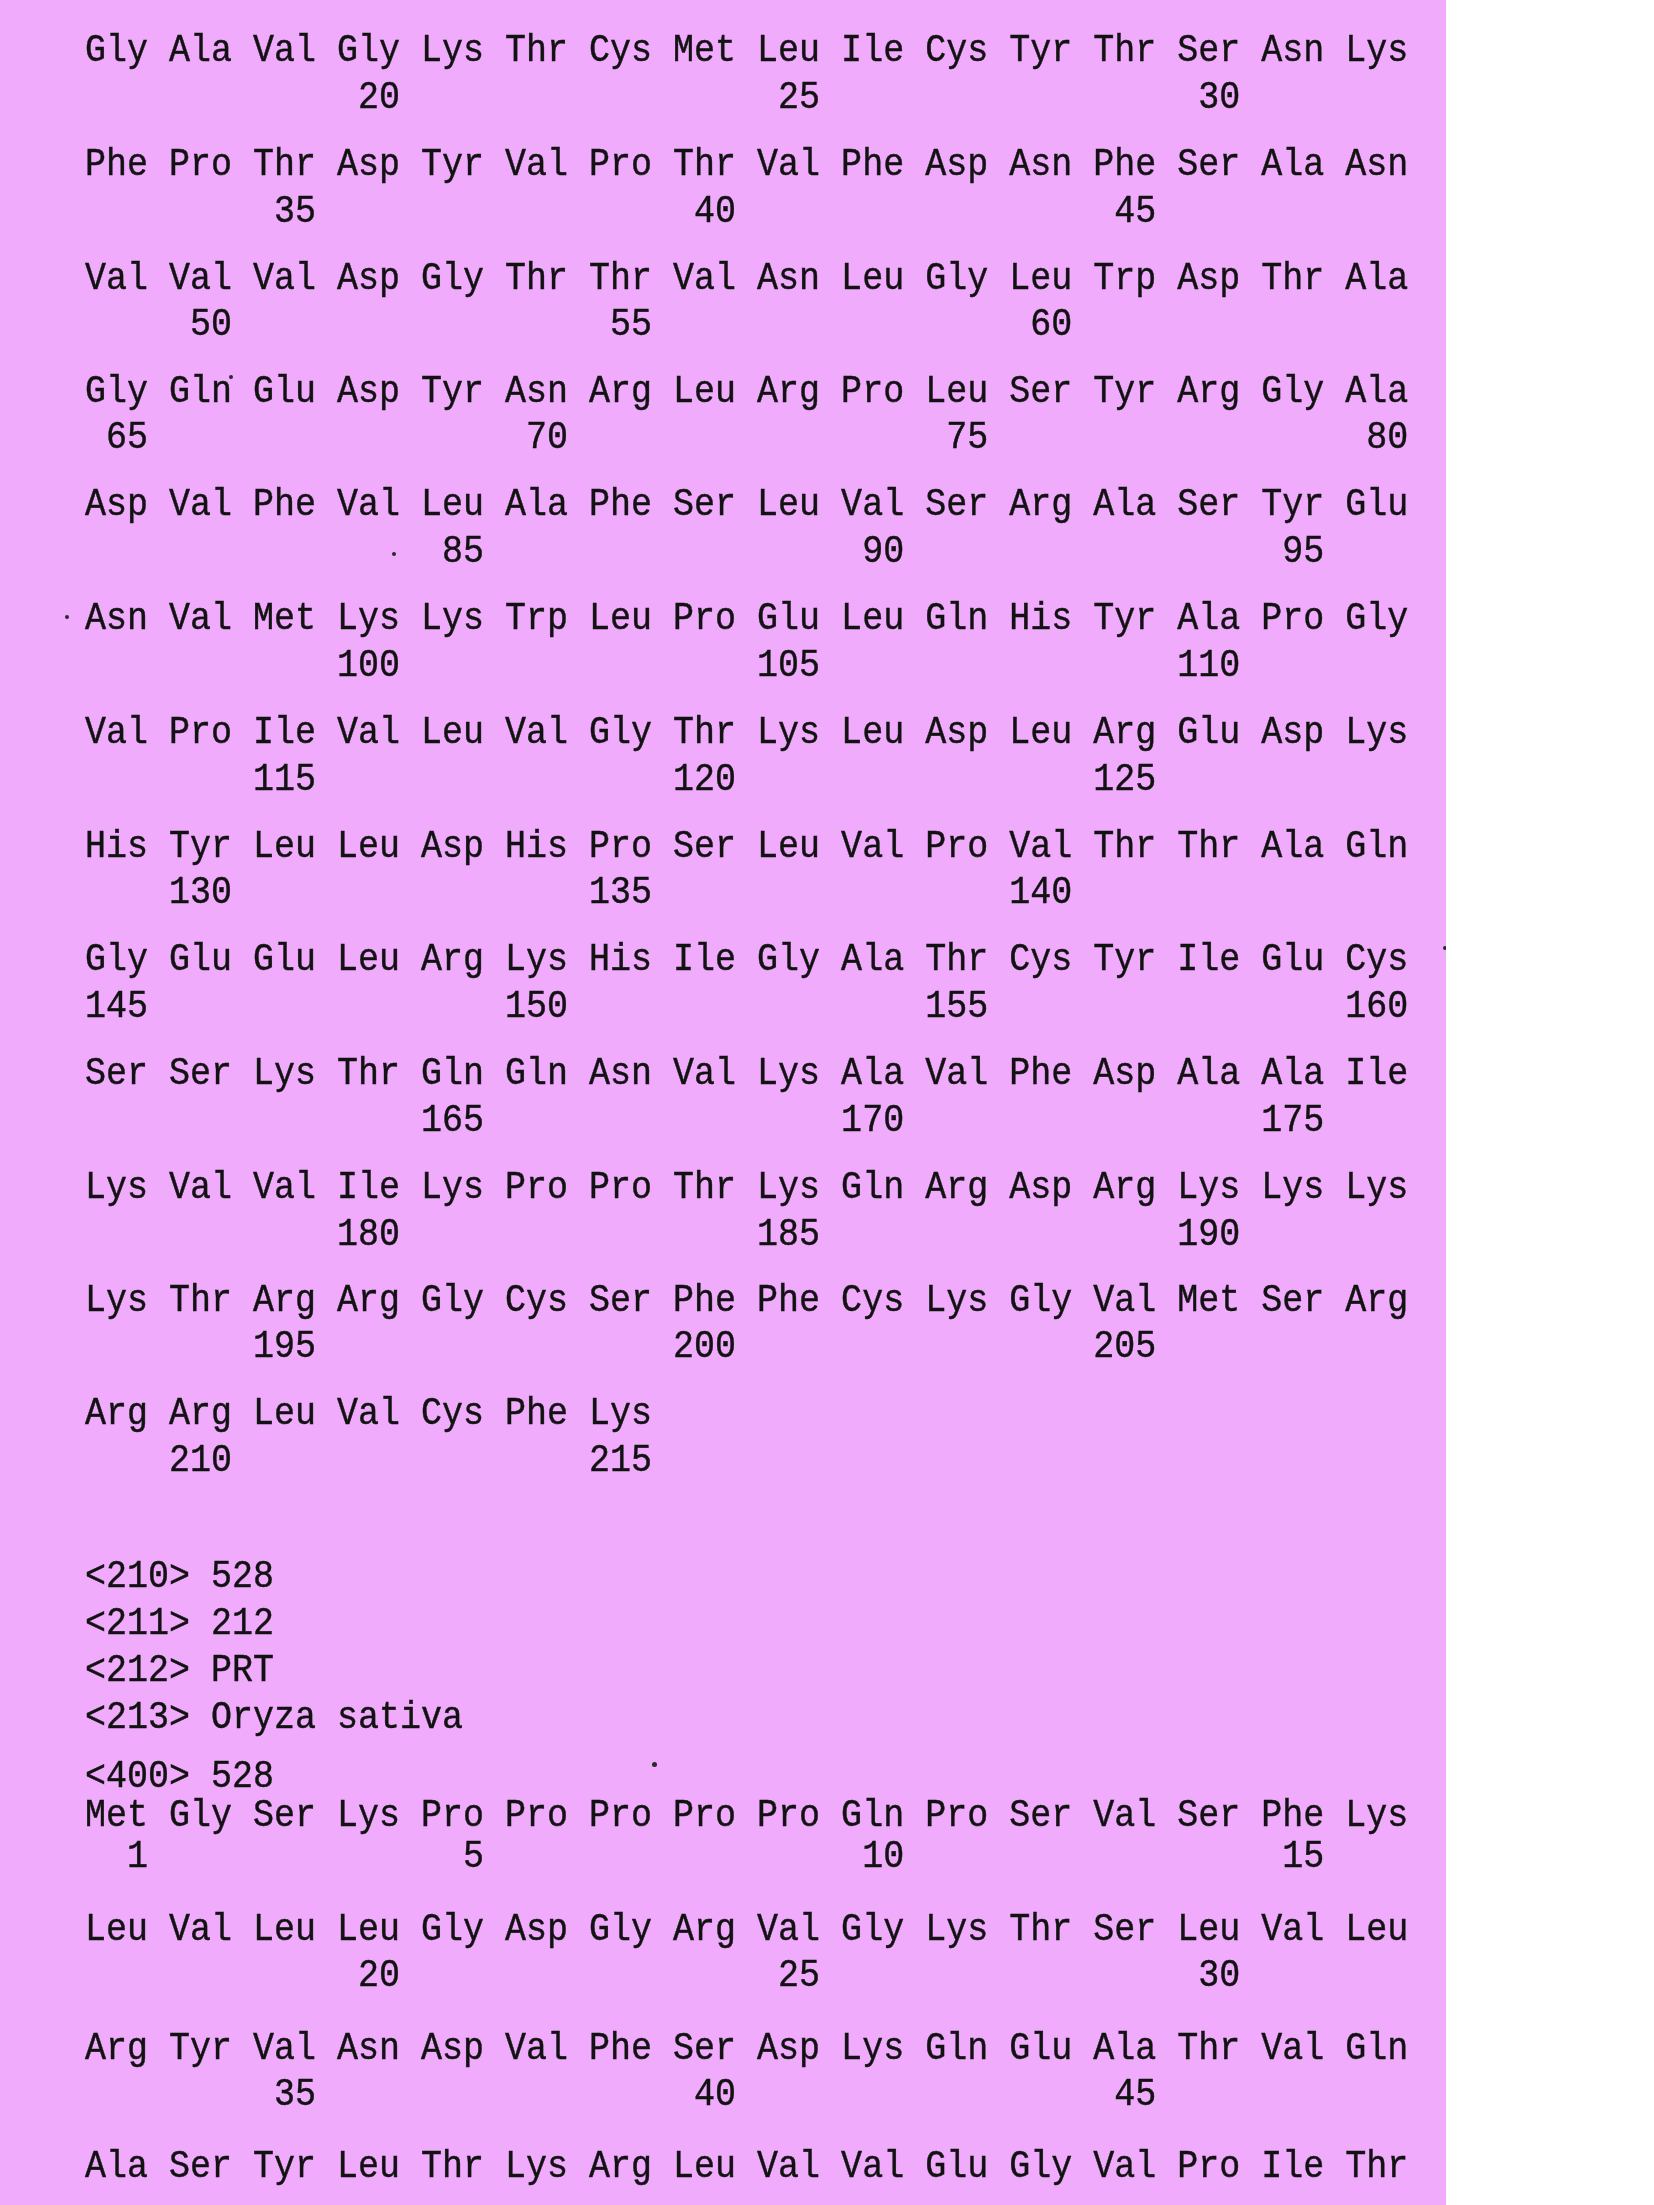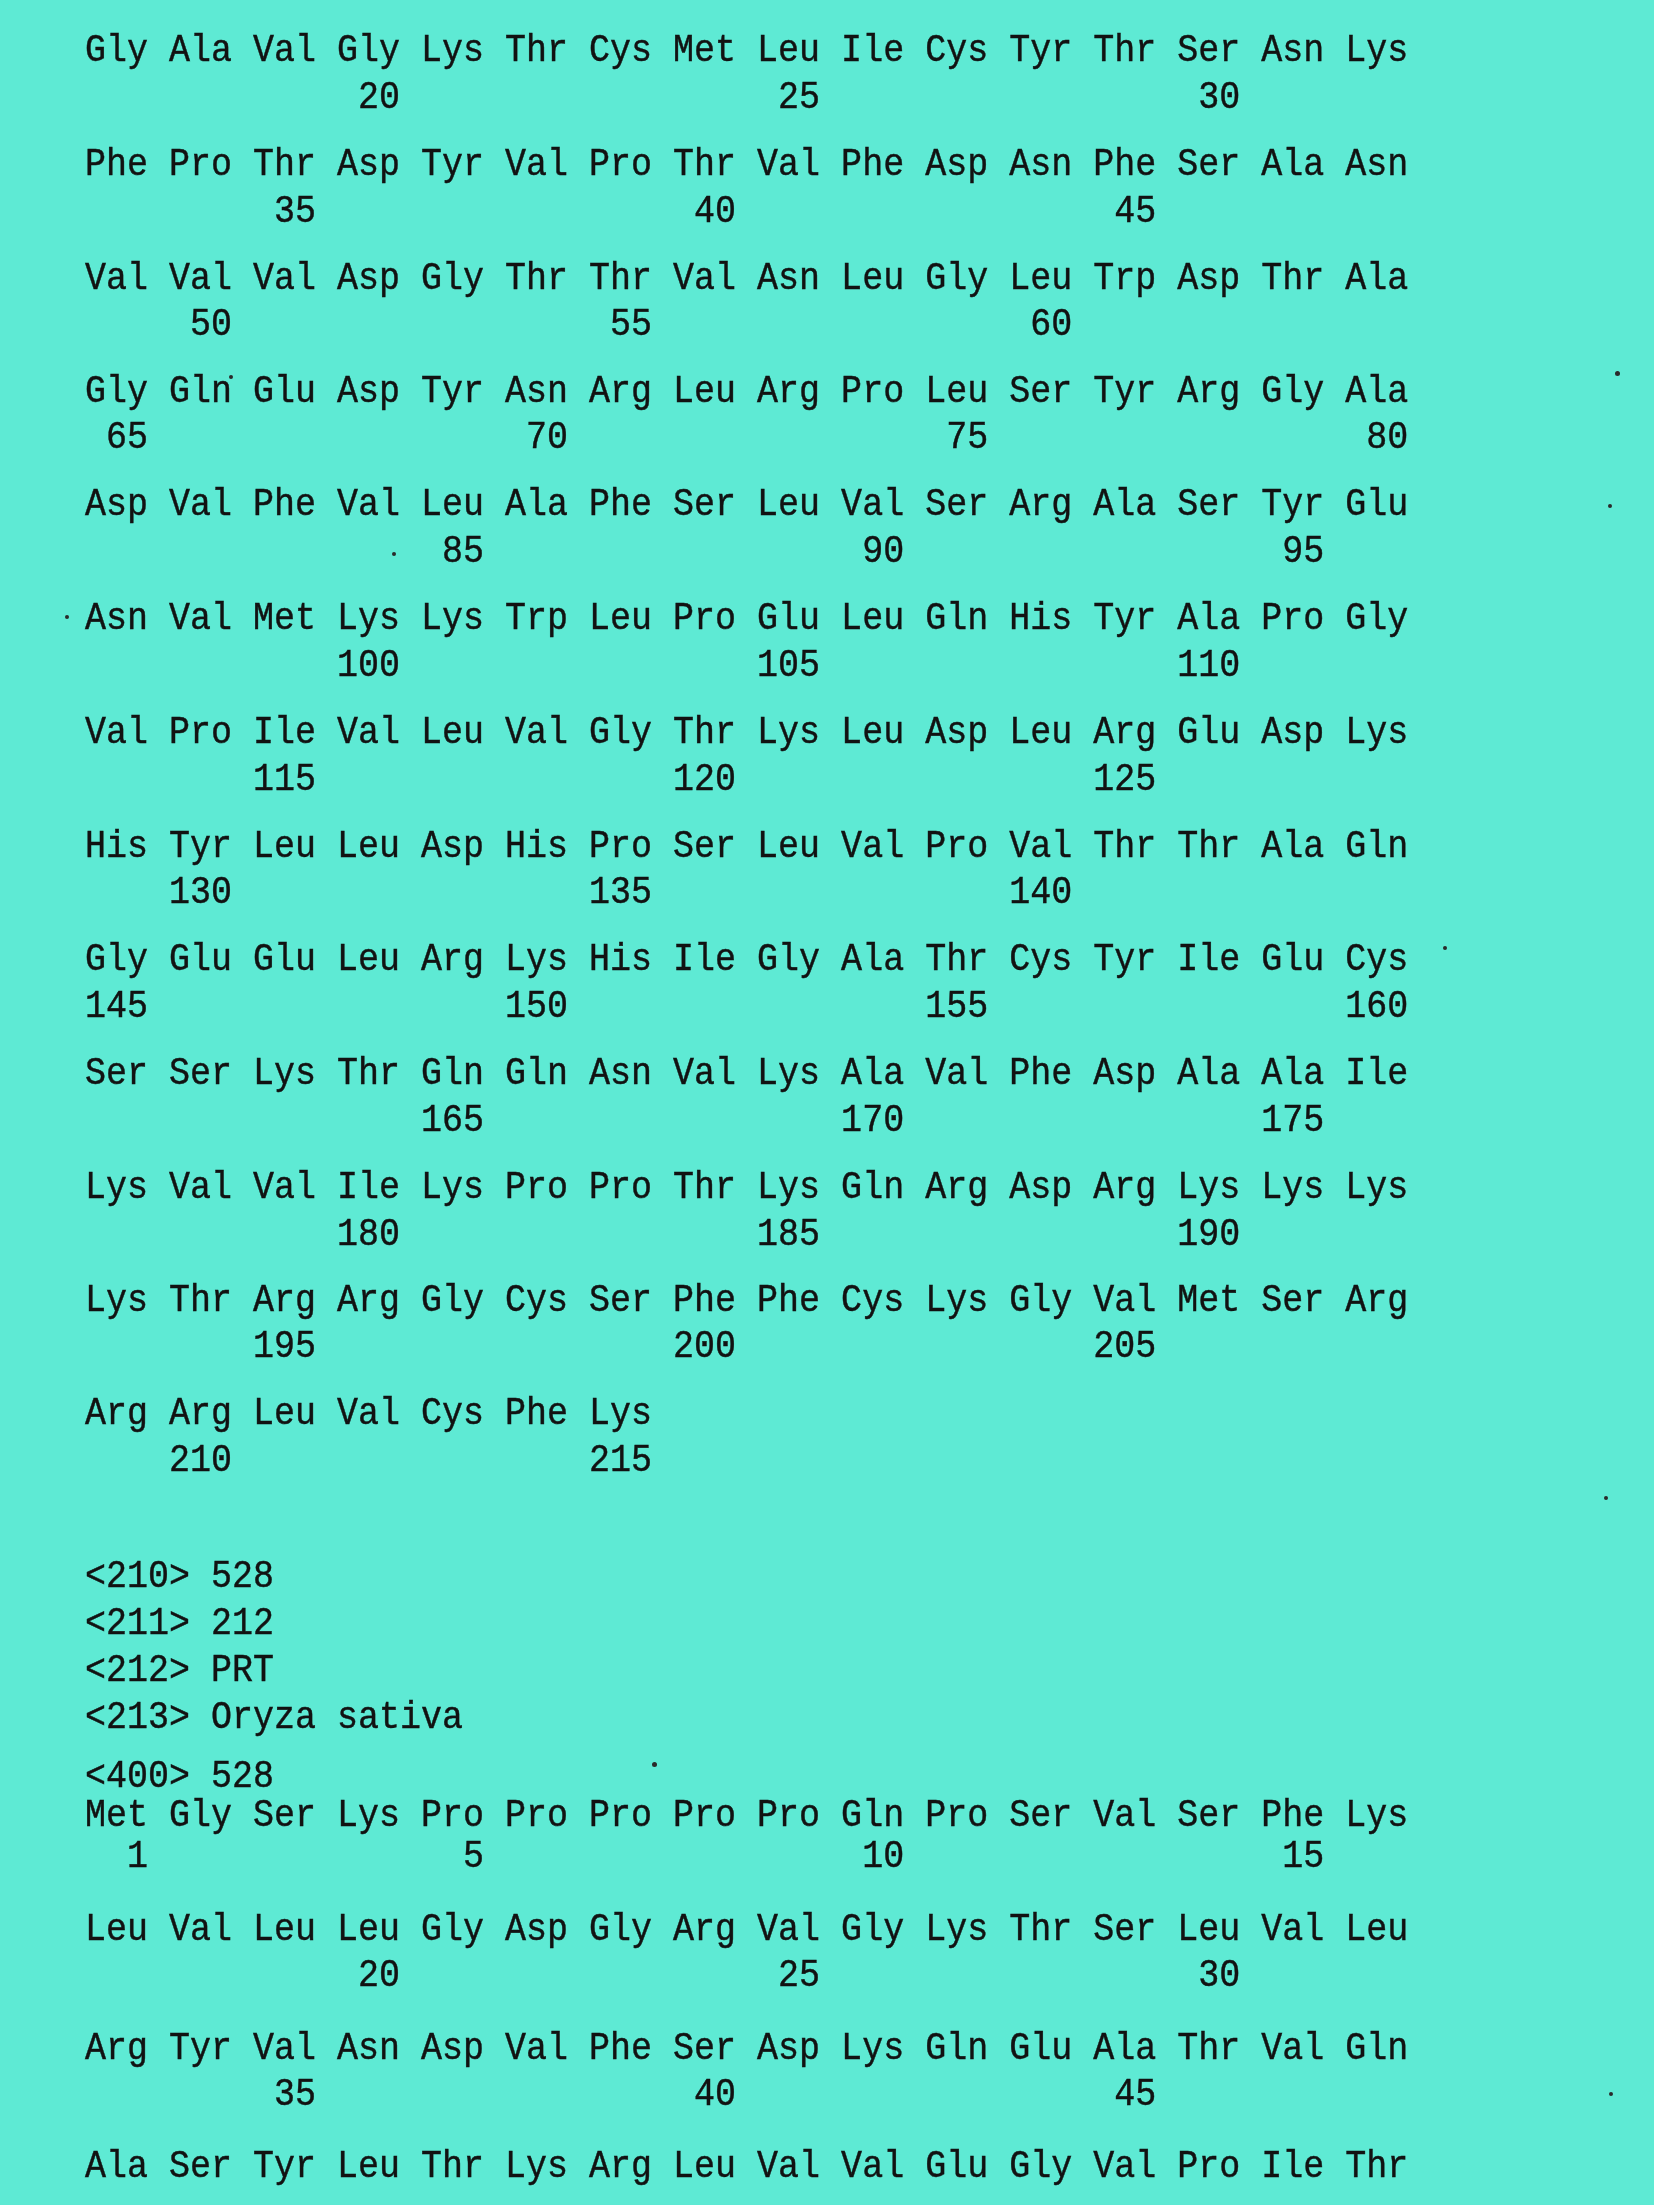--- a/index.html
+++ b/index.html
@@ -1,20 +1,20 @@
 <!DOCTYPE html>
 <html style="font-size:13.6px"><head>
 <meta charset="utf-8">
 <style>
   html, body { margin: 0; padding: 0; background: #ffffff; }
   .page {
     position: relative;
-    width: 1654px;
+    width: 1446px;
     height: 2205px;
-    background: #5eead4;
+    background: #f0abfc;
     overflow: hidden;
     font-family: "Liberation Mono", "DejaVu Sans Mono", monospace;
   }
   .line {
     position: absolute;
     left: 85px;
     white-space: pre;
     font-family: "Liberation Mono", "DejaVu Sans Mono", monospace;
     font-size: 35px;
     line-height: 1;

